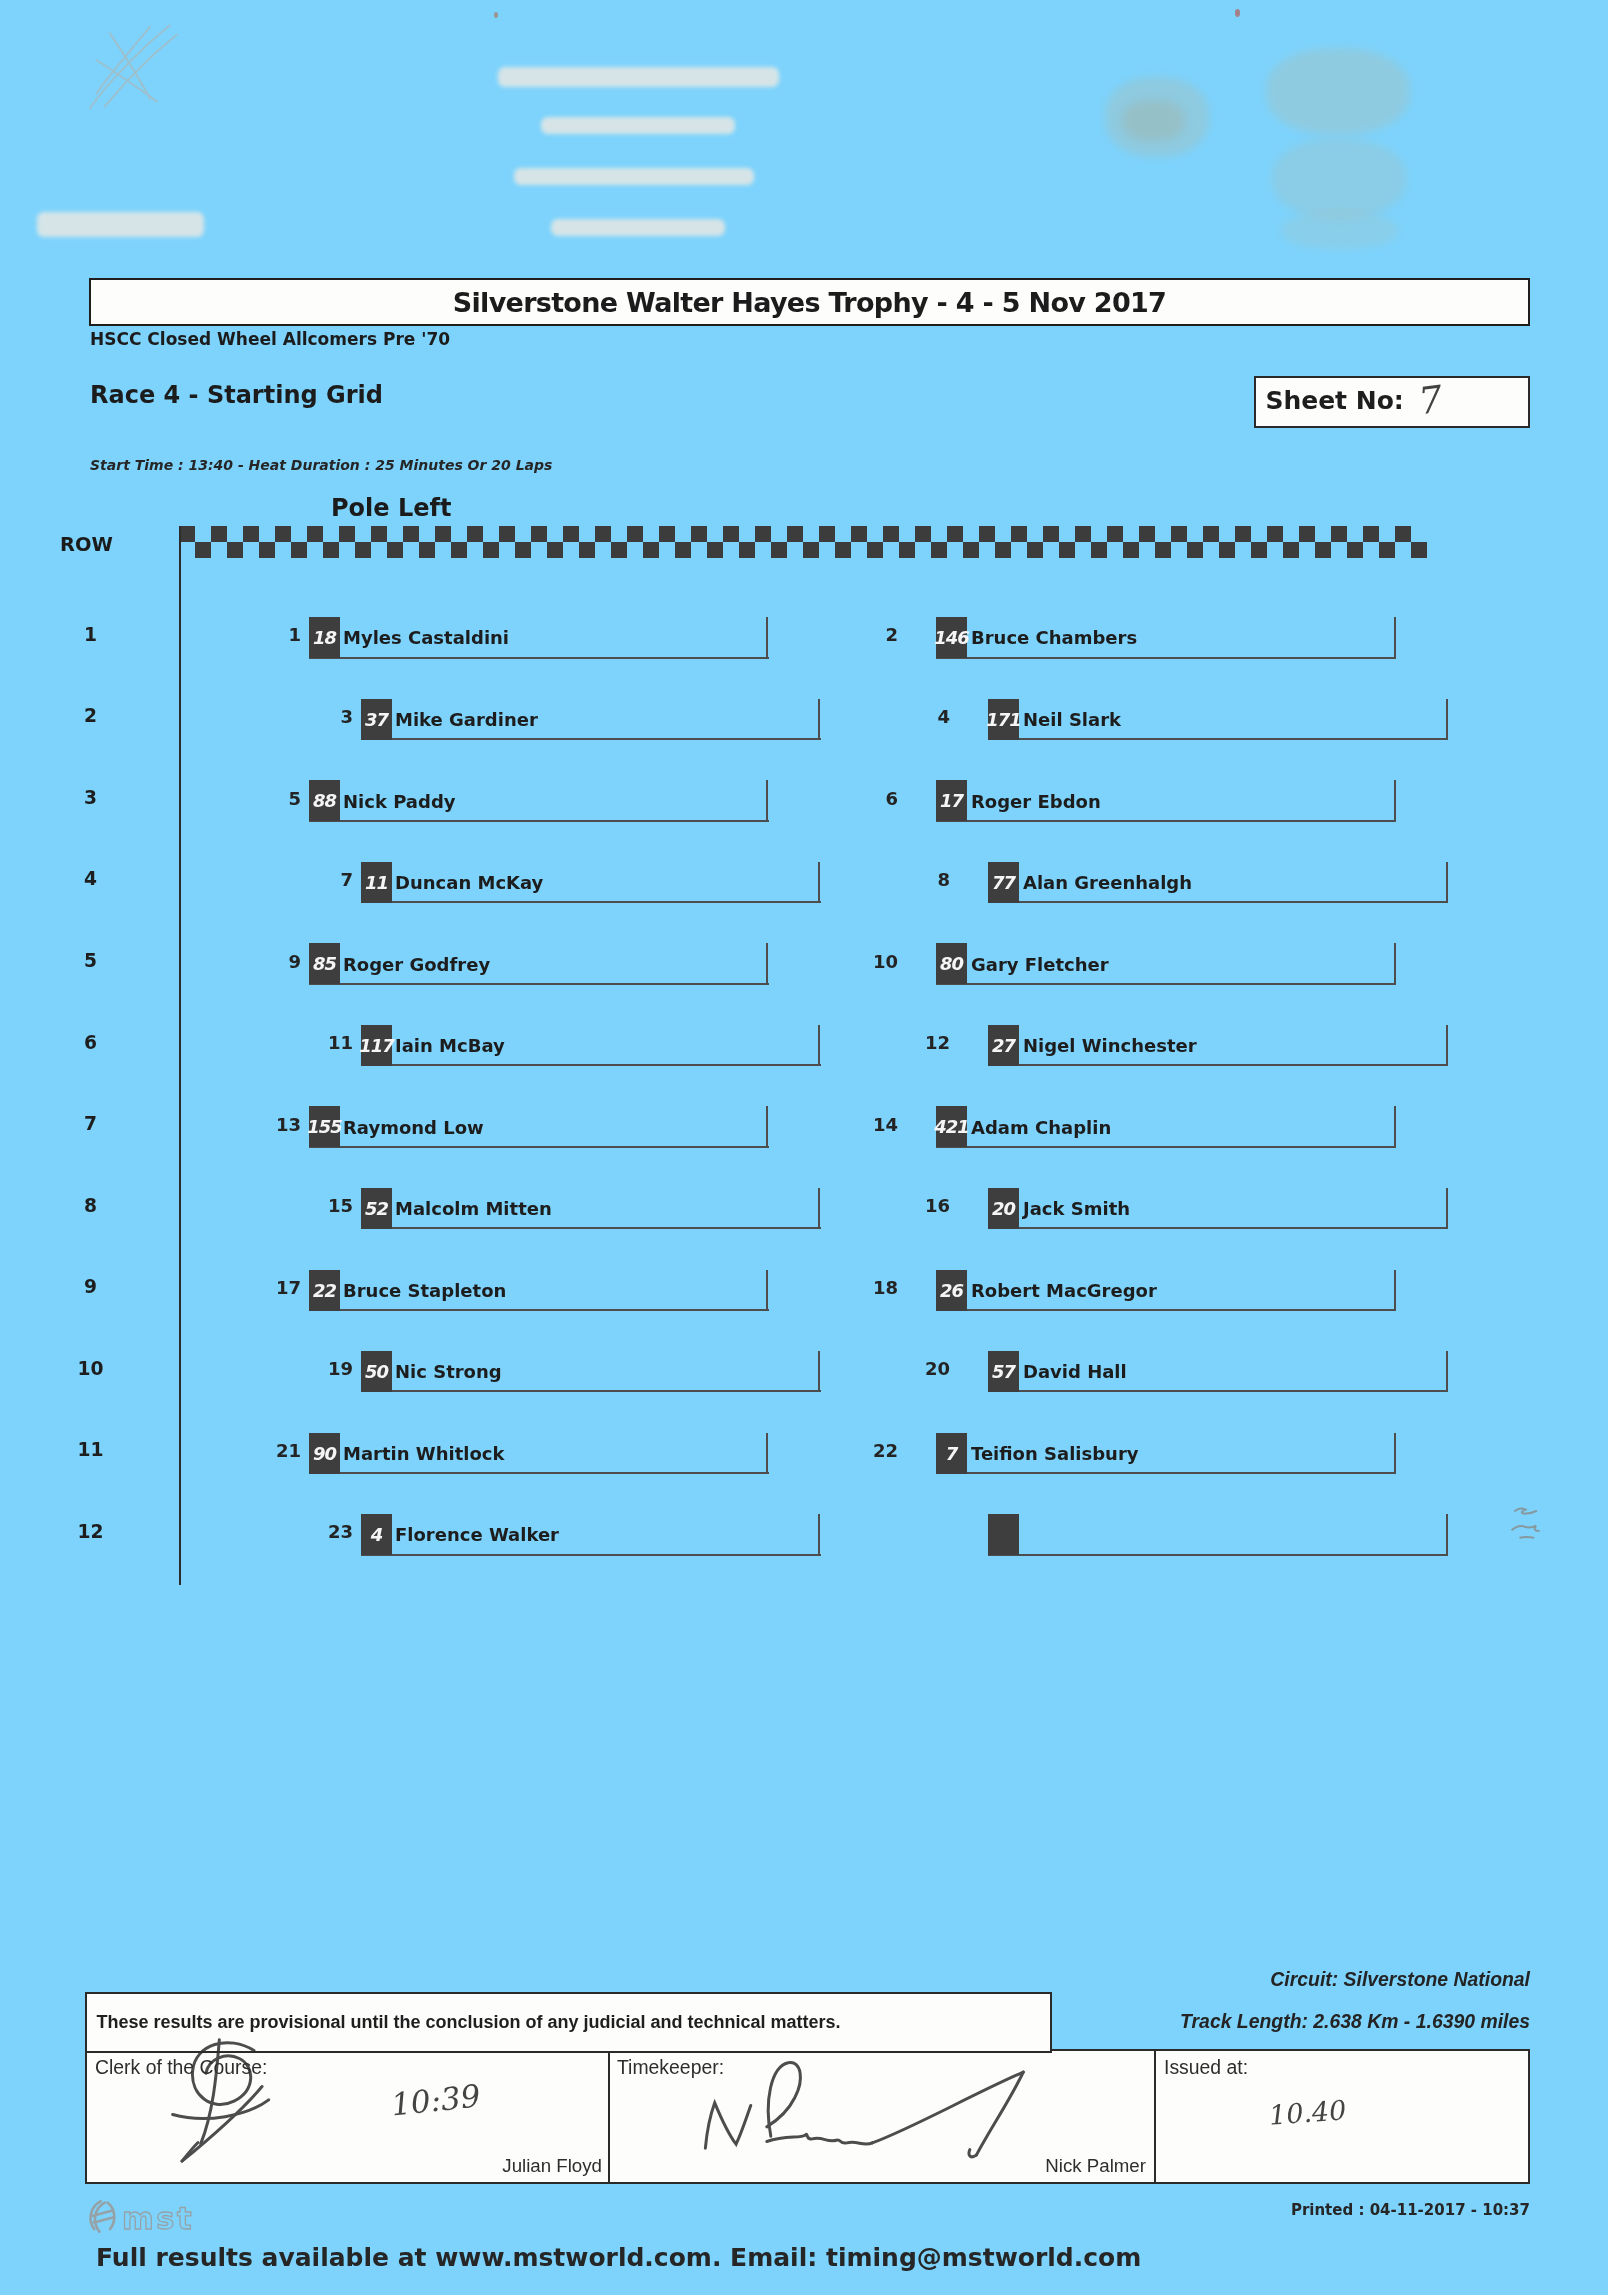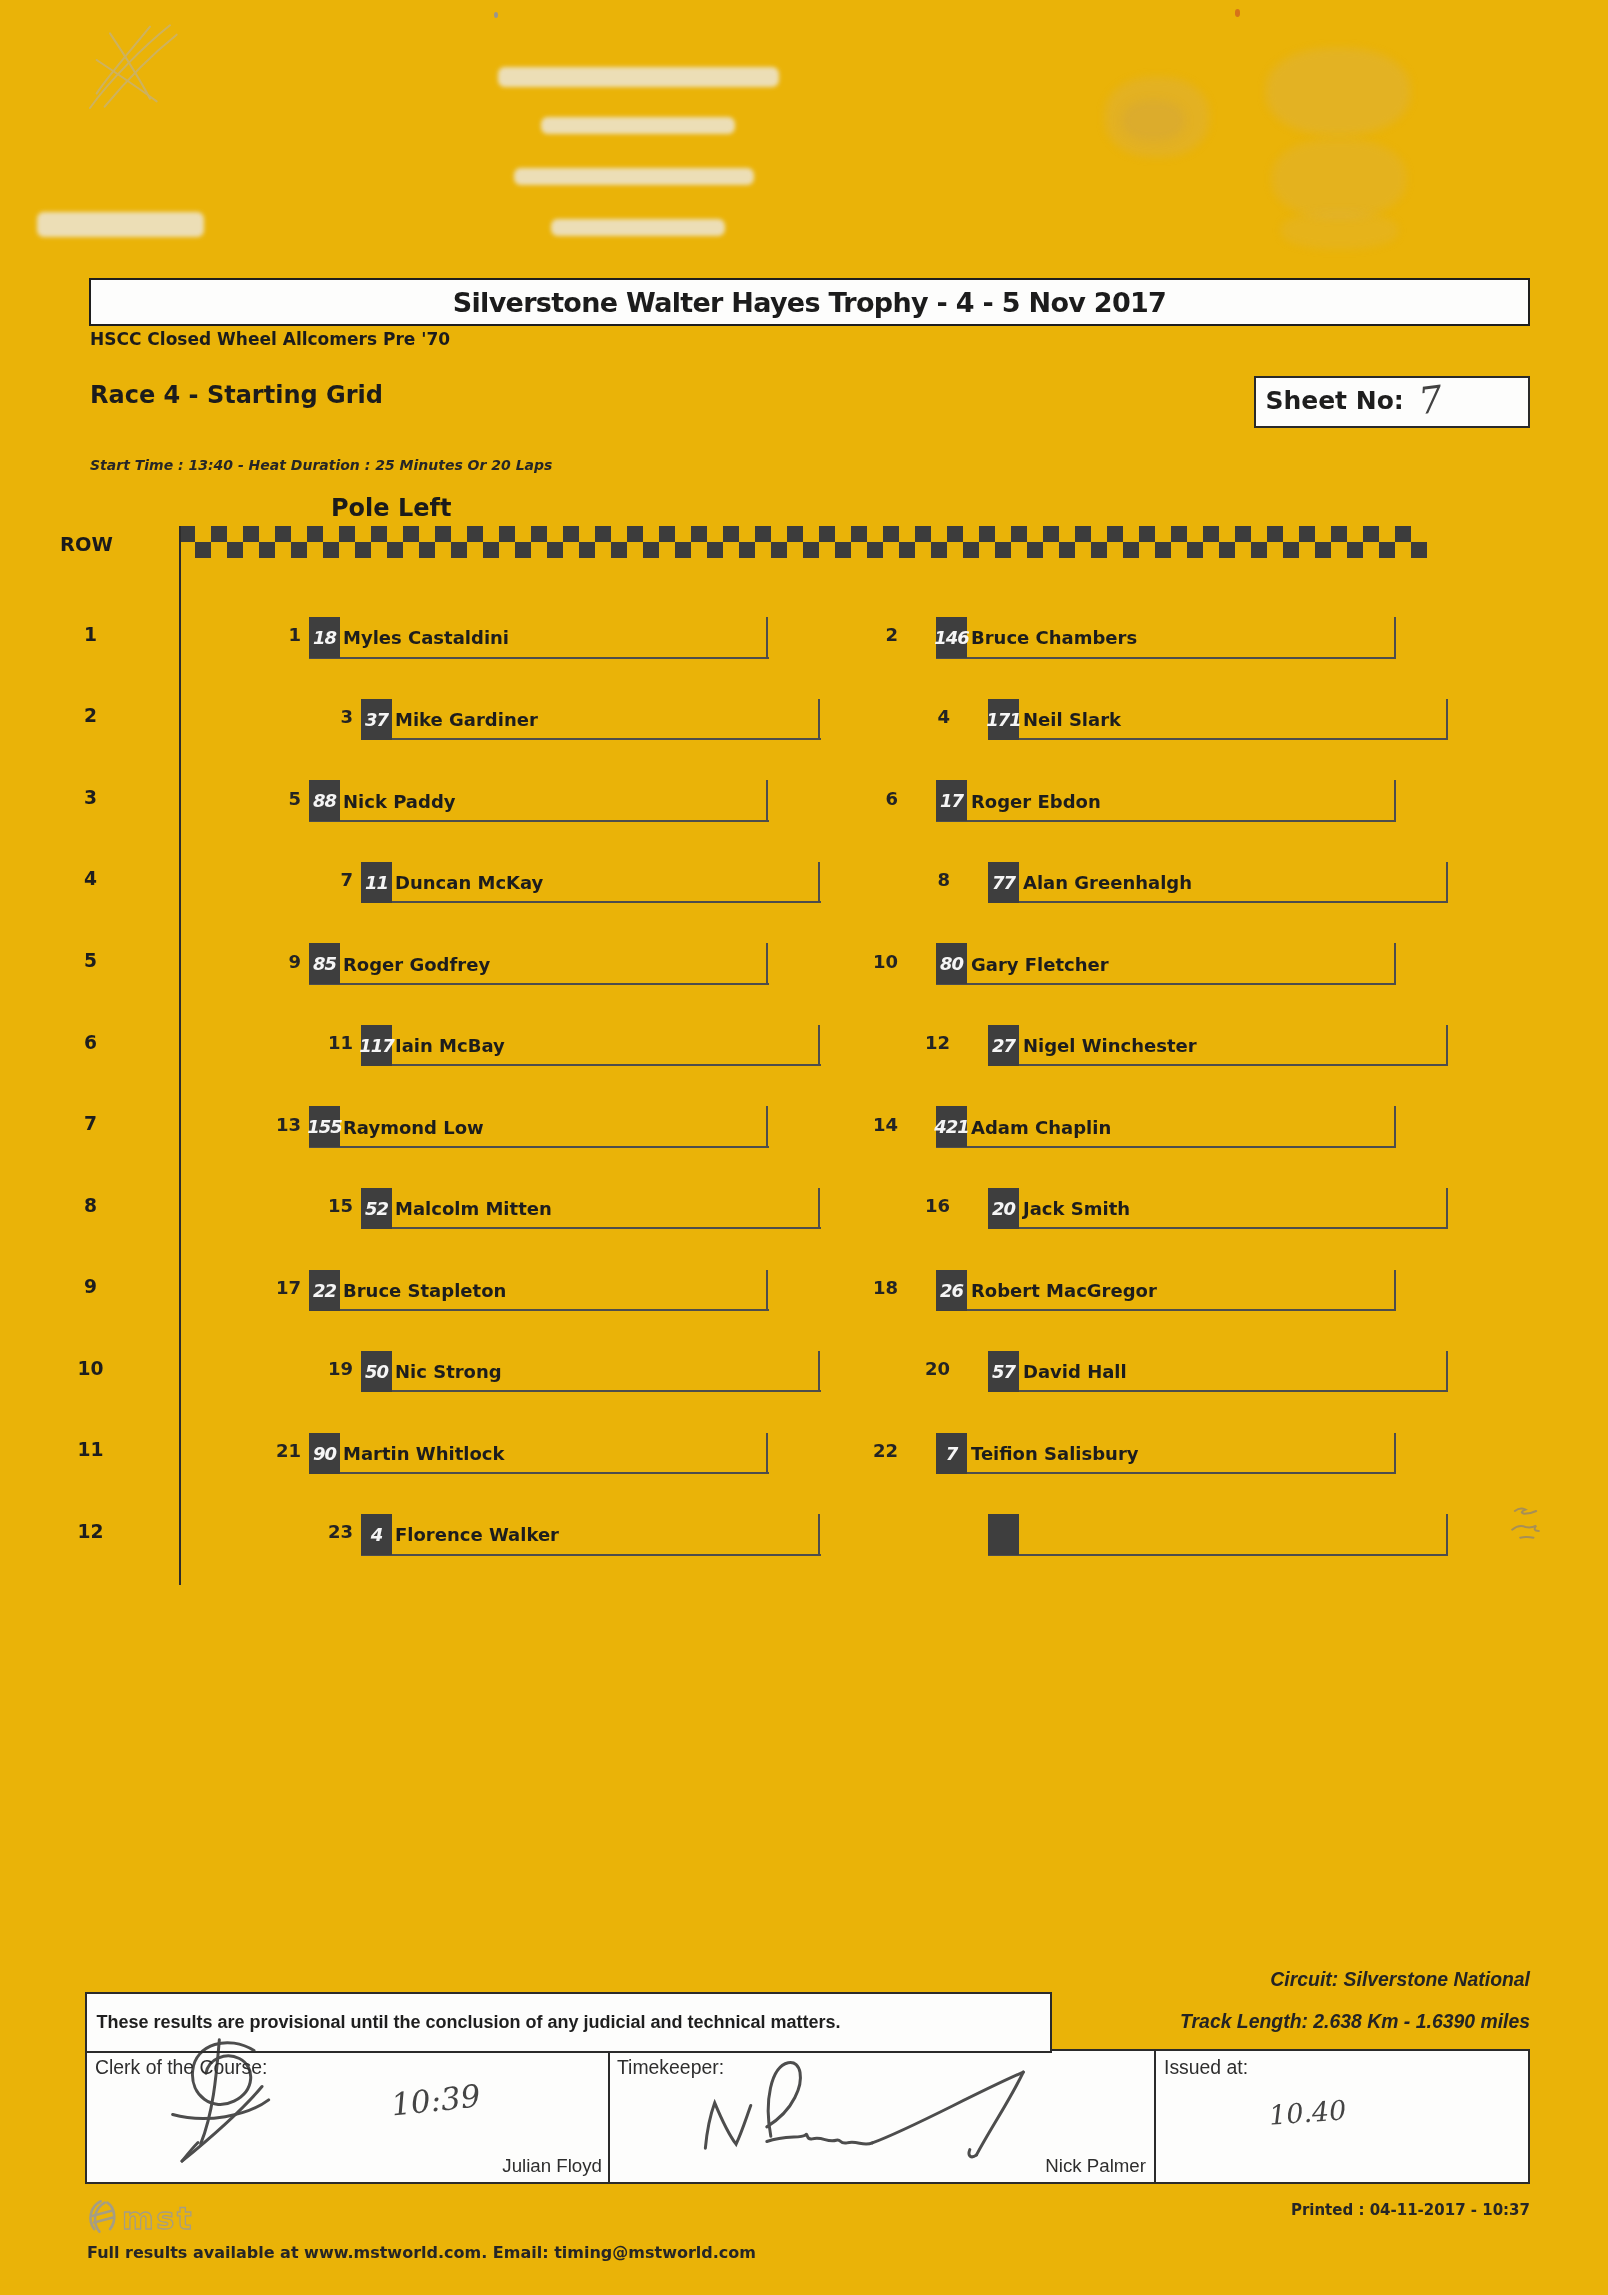--- a/index.html
+++ b/index.html
@@ -1,18 +1,18 @@
 <!DOCTYPE html>
 <html style="font-size:10.7px"><head>
 <meta charset="utf-8">
 <style>
   html,body{margin:0;padding:0;background:#e8e8e8;}
   .page{
     position:relative; width:1609px; height:2295px;
-    background:#eab308; overflow:hidden;
+    background:#7dd3fc; overflow:hidden;
     font-family:"DejaVu Sans", sans-serif; color:#222;
   }
   .abs{position:absolute;}
   
   .title-box{
     left:89px; top:278px; width:1437px; height:44px;
     border:2.7px solid #1e1e1e; display:flex; align-items:center; justify-content:center;
     background:#fdfdfc;
   }
   .title-text{font-size:27px; font-weight:bold; letter-spacing:-0.7px; color:#1c1c1c; white-space:nowrap;}
@@ -58,21 +58,21 @@
   .sig-table{
     left:85px; top:2049px; width:1441px; height:131px;
     border:2px solid #2b2b2b; background:#fdfdfc;
   }
   .sig-div{position:absolute; top:0; width:2px; height:100%; background:#2b2b2b;}
   .sig-label{position:absolute; top:5.3px; font-size:19.4px; color:#2e2e2e; white-space:nowrap;}
   .sig-name{position:absolute; bottom:5.3px; font-size:18.7px; color:#2e2e2e; white-space:nowrap;}
   .clerk-time{left:391px; top:2082px; font-size:31px; transform:rotate(-6deg); color:#444;}
   .issued-time{left:1269px; top:2097px; font-size:27px; transform:rotate(-4deg); color:#444;}
   .printed{right:79px; top:2201px; font-size:15px; font-weight:bold; color:#262626; white-space:nowrap;}
-  .results-info{left:87px; top:2243px; font-size:16px; font-weight:bold; color:#262626; white-space:nowrap;}
+  .results-info{left:96px; top:2243px; font-size:25px; font-weight:bold; color:#262626; white-space:nowrap;}
   
   .ghost-bar{background:#ede9e2; filter:blur(2px); border-radius:6.7px; opacity:.8;}
   .ghost-blob{filter:blur(4px); border-radius:45%;}
   svg.sig{overflow:visible;}
 </style>
 </head>
 <body>
 
 <div class="page">
 

